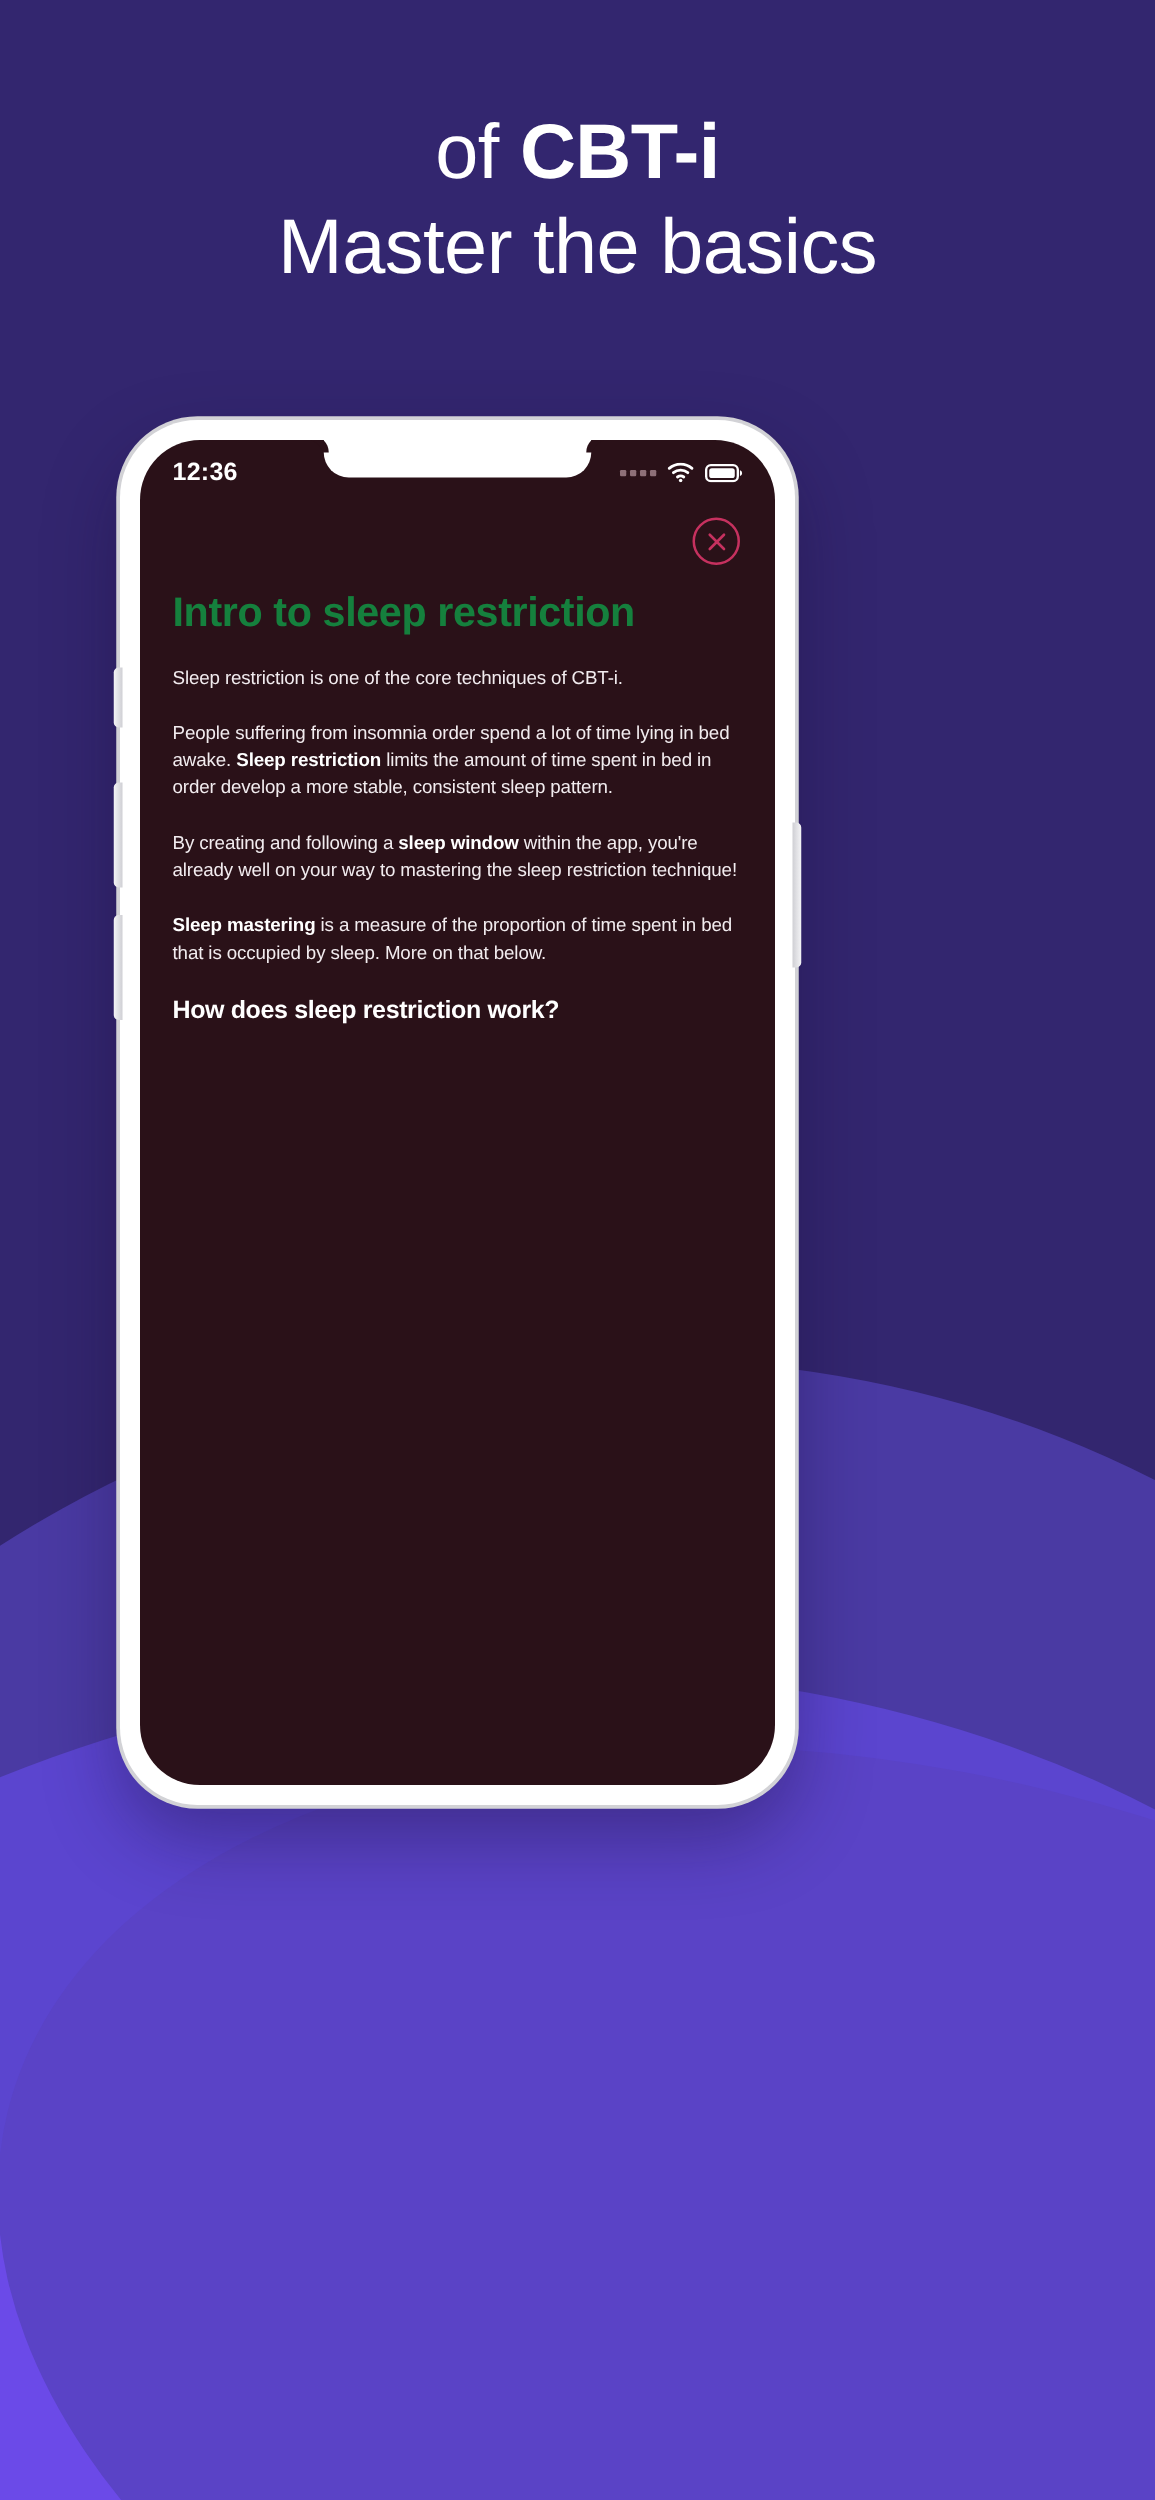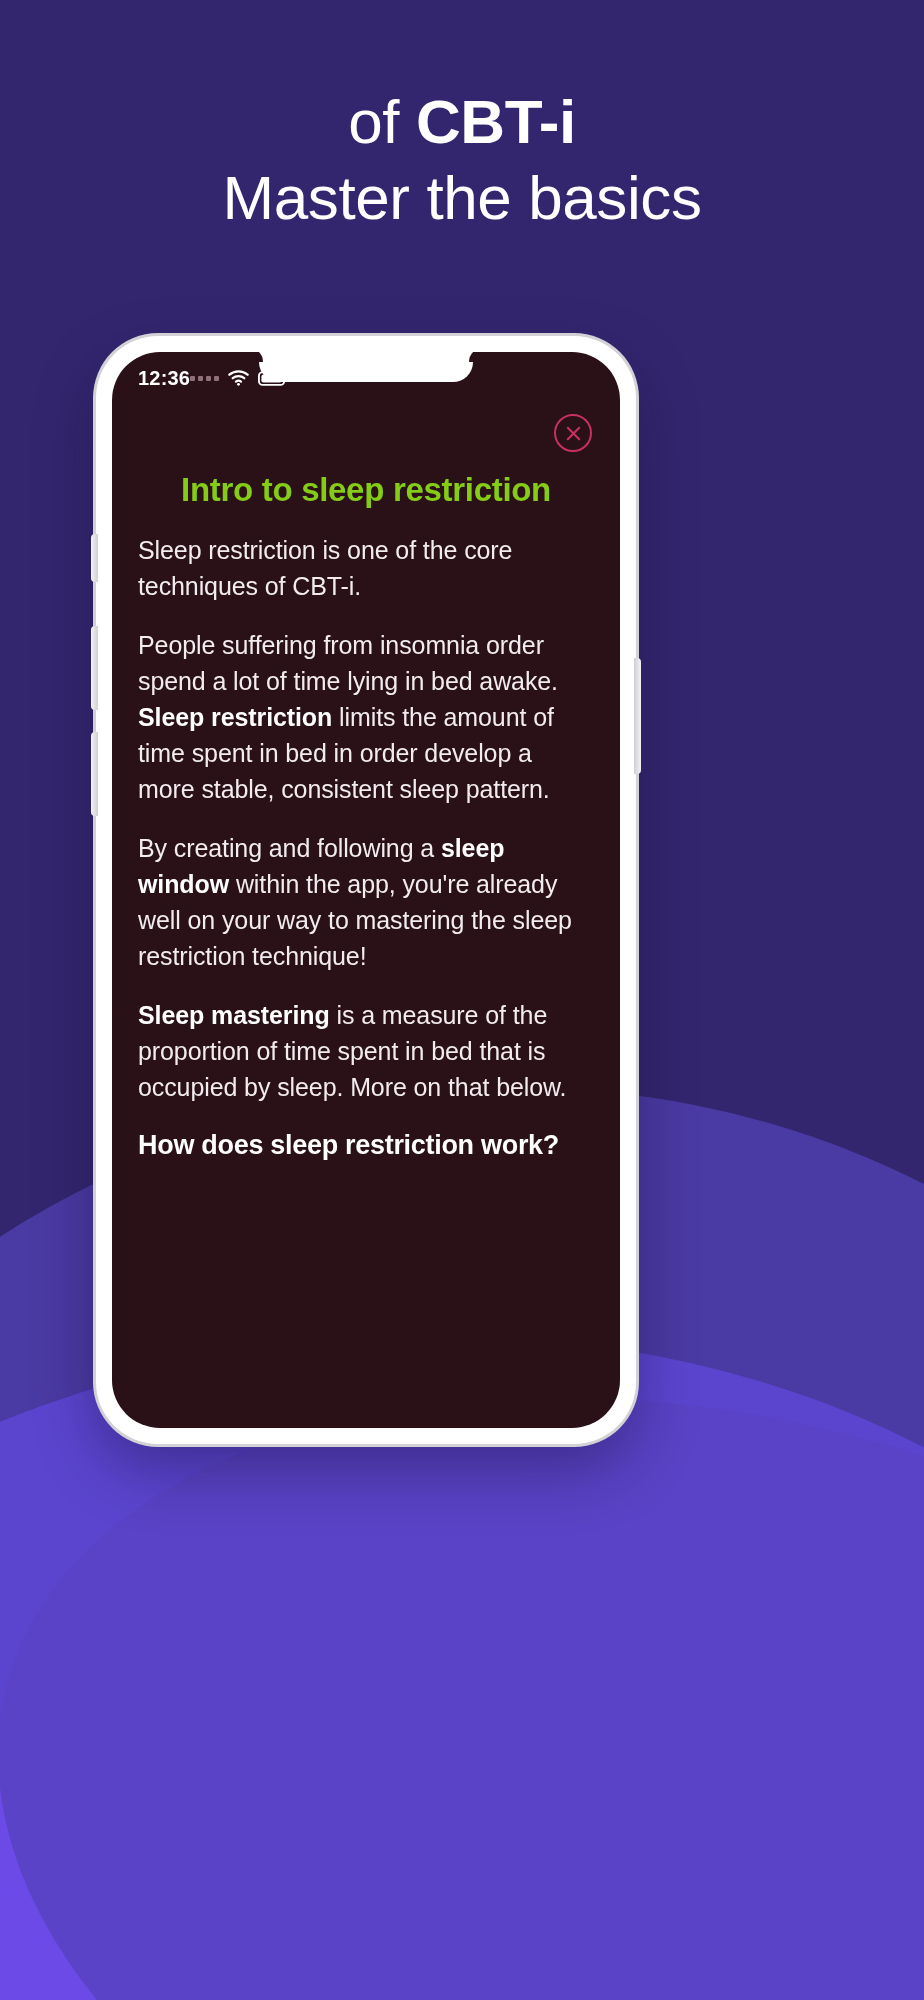--- a/index.html
+++ b/index.html
@@ -96,20 +96,21 @@
     border-radius:48px;
     overflow:hidden;
   }
 
   
   .status-bar {
     position:relative;
     height:52px;
     display:flex;
     align-items:center;
+    justify-content:space-between;
     padding:0 26px;
     color:#ffffff;
   }
   .notch {
     position:absolute;
     left:50%; top:0;
     transform:translateX(-50%);
     width:214px; height:30px;
     background:#ffffff;
     border-radius:0 0 20px 20px;
@@ -157,39 +158,38 @@
     width:38px; height:38px;
     border-radius:50%;
     border:2px solid #c6315f;
     display:flex; align-items:center; justify-content:center;
     cursor:pointer;
     background:transparent;
   }
   .close-btn svg { width:19px; height:19px; display:block; }
 
   .article-title {
-    color:#84cc16;
+    color:#15803d;
     font-size:33px;
     font-weight:700;
     letter-spacing:-0.3px;
-    text-align:center;
     margin:4px 0 22px 0;
     line-height:1.2;
   }
   .para {
     color:#f2ecef;
-    font-size:25px;
+    font-size:15px;
     line-height:1.44;
     margin-bottom:23px;
     letter-spacing:-0.1px;
   }
   .para b { font-weight:700; color:#ffffff; }
   .sub-head {
     color:#ffffff;
-    font-size:27px;
+    font-size:20px;
     font-weight:700;
     line-height:1.28;
     margin:6px 12px 20px 0;
     letter-spacing:-0.3px;
   }
 </style>
 </head>
 <body>
 
 <div class="bg-layer">

